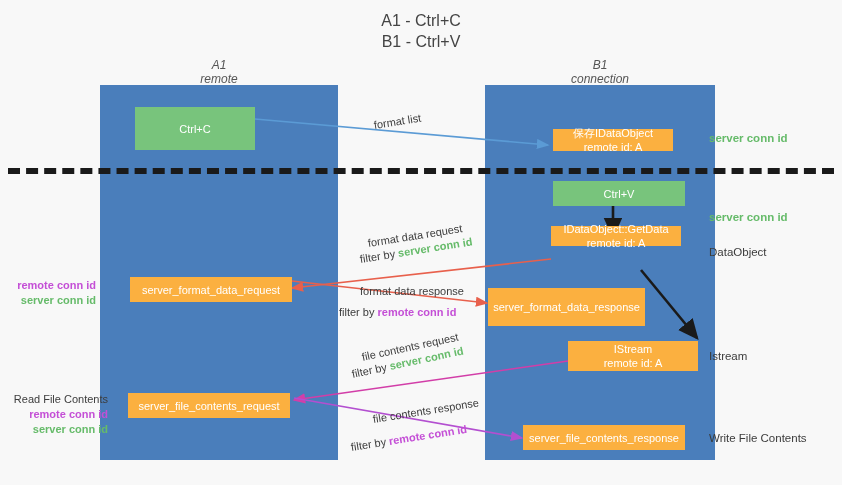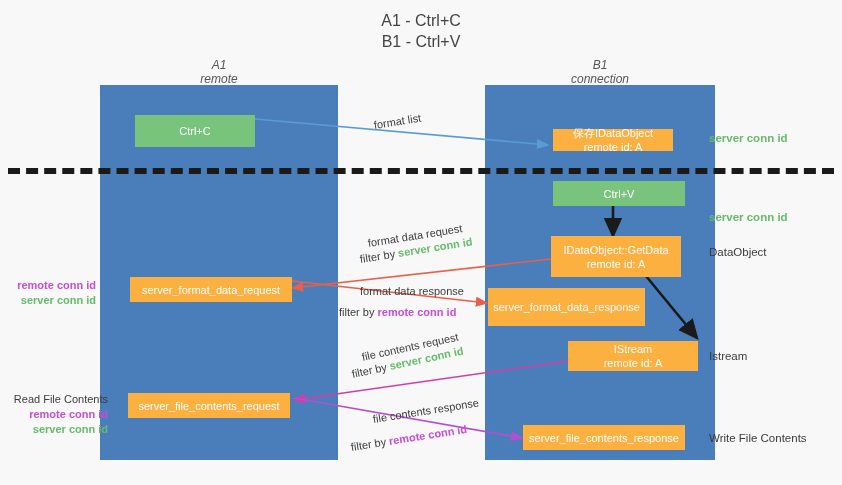--- a/index.html
+++ b/index.html
@@ -132,42 +132,42 @@
 
     <path d="M292,281 L487,303" stroke="#e8604c" stroke-width="1.6" fill="none" marker-end="url(#ah-red)"></path>
 
     <path d="M568,361 L294,400" stroke="#d23ea8" stroke-width="1.6" fill="none" marker-end="url(#ah-magenta)"></path>
 
     <path d="M294,398 L522,438" stroke="#b34fd0" stroke-width="1.6" fill="none" marker-end="url(#ah-purple)"></path>
   </svg>
 
   <div class="abs" id="divider"></div>
 
-  <div class="abs box green" style="left:135px; top:115px; width:120px; height:32px;justify-content:center;">
+  <div class="abs box green" style="left:135px; top:107px; width:120px; height:43px;justify-content:center;">
     <span>Ctrl+C</span>
   </div>
 
   <div class="abs box orange" style="left:130px; top:277px; width:162px; height:25px;">
     <span>server_format_data_request</span>
   </div>
 
   <div class="abs box orange" style="left:128px; top:393px; width:162px; height:25px;">
     <span>server_file_contents_request</span>
   </div>
 
   <div class="abs box orange" style="left:553px; top:129px; width:120px; height:22px;">
     <span>保存IDataObject</span>
     <span class="l2">remote id: A</span>
   </div>
 
   <div class="abs box green" style="left:553px; top:181px; width:132px; height:25px;">
     <span>Ctrl+V</span>
   </div>
 
-  <div class="abs box orange" style="left:551px; top:236px; width:130px; height:41px;">
+  <div class="abs box orange" style="left:551px; top:226px; width:130px; height:20px;">
     <span>IDataObject::GetData</span>
     <span class="l2">remote id: A</span>
   </div>
 
   <div class="abs box orange" style="left:488px; top:288px; width:157px; height:38px;">
     <span>server_format_data_response</span>
   </div>
 
   <div class="abs box orange" style="left:568px; top:341px; width:130px; height:30px;">
     <span>IStream</span>

